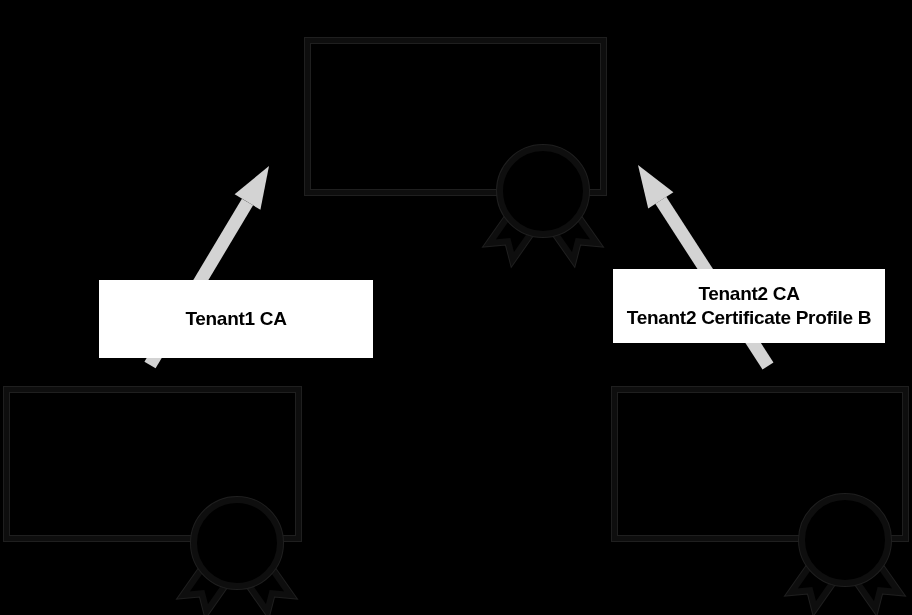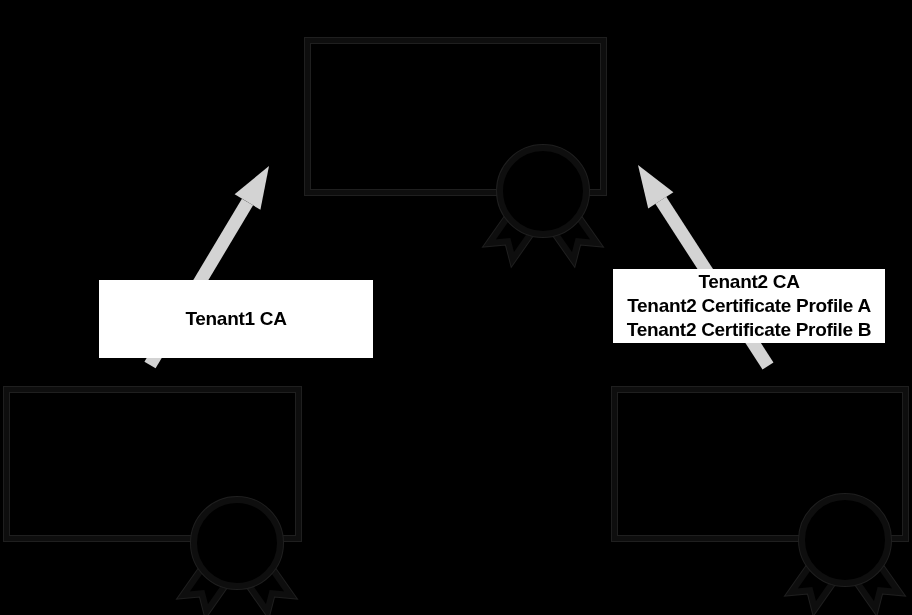--- a/index.html
+++ b/index.html
@@ -112,17 +112,16 @@
       <polygon points="638,165 673.4,192.2 648.2,208.4" fill="#d3d3d3"></polygon>
     </g>
   </svg>
 
   <div class="label t1">
     <div>Tenant1 CA</div>
   </div>
 
   <div class="label t2">
     <div>Tenant2 CA</div>
-    <div>Tenant2 Certificate Profile A</div>
     <div>Tenant2 Certificate Profile B</div>
   </div>
 
 </div>
 
 </body></html>

